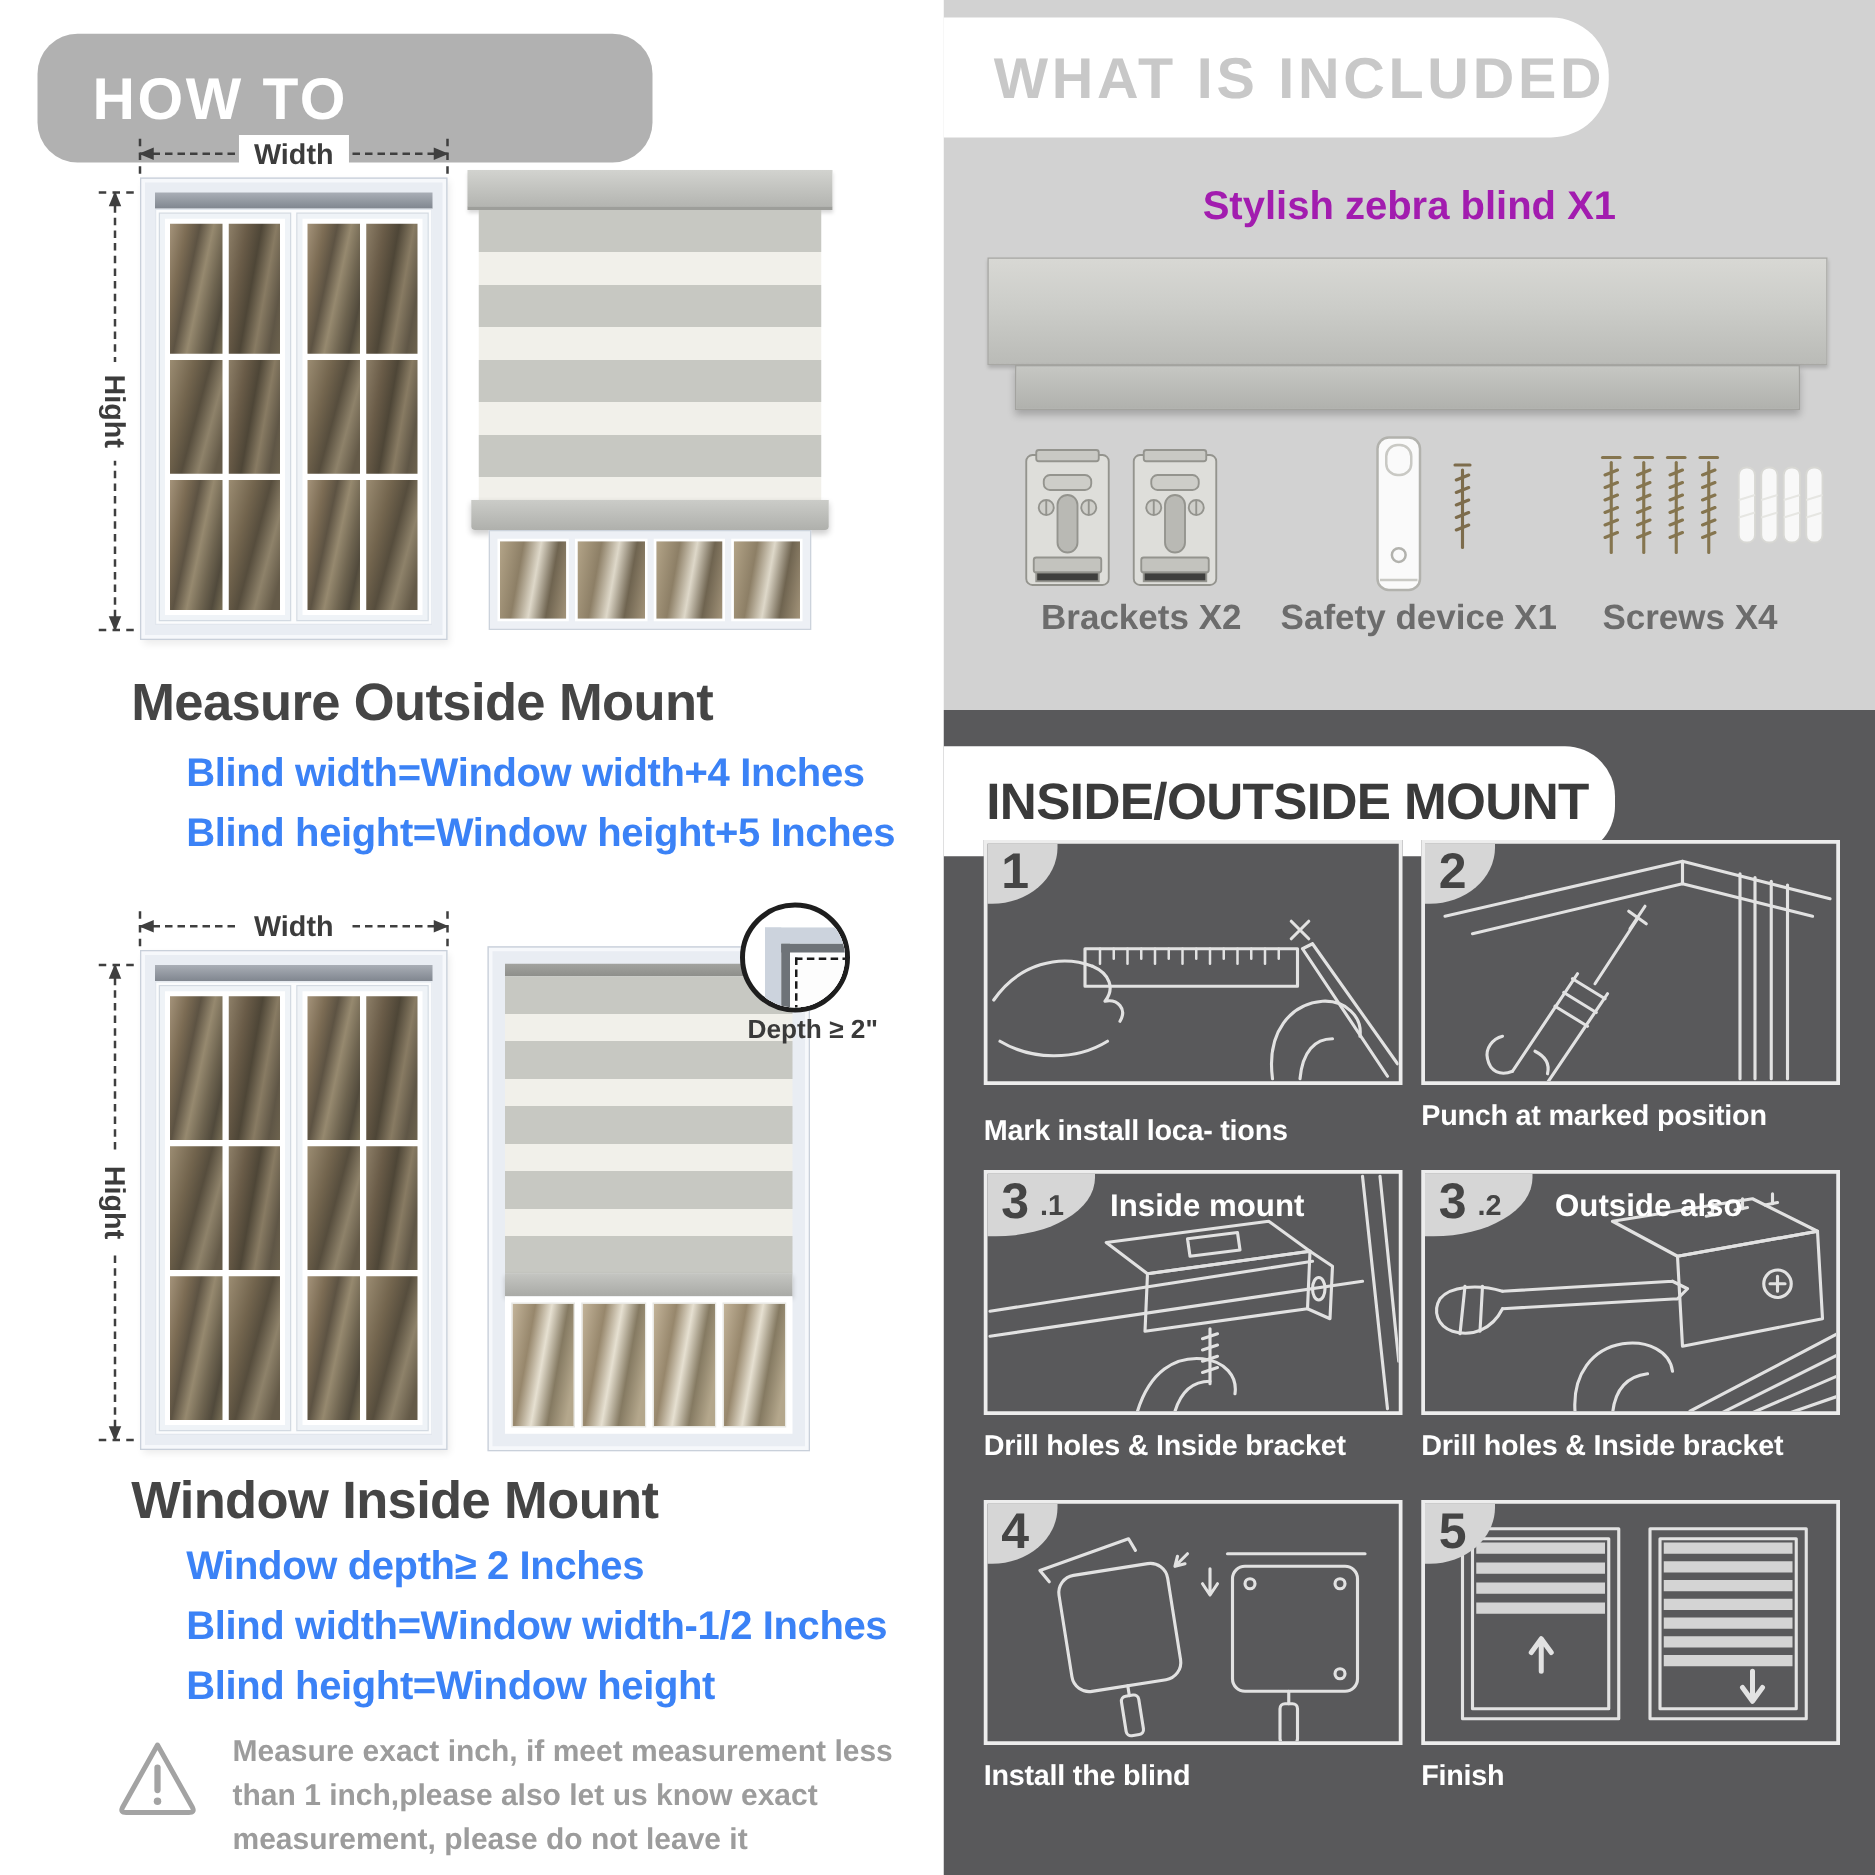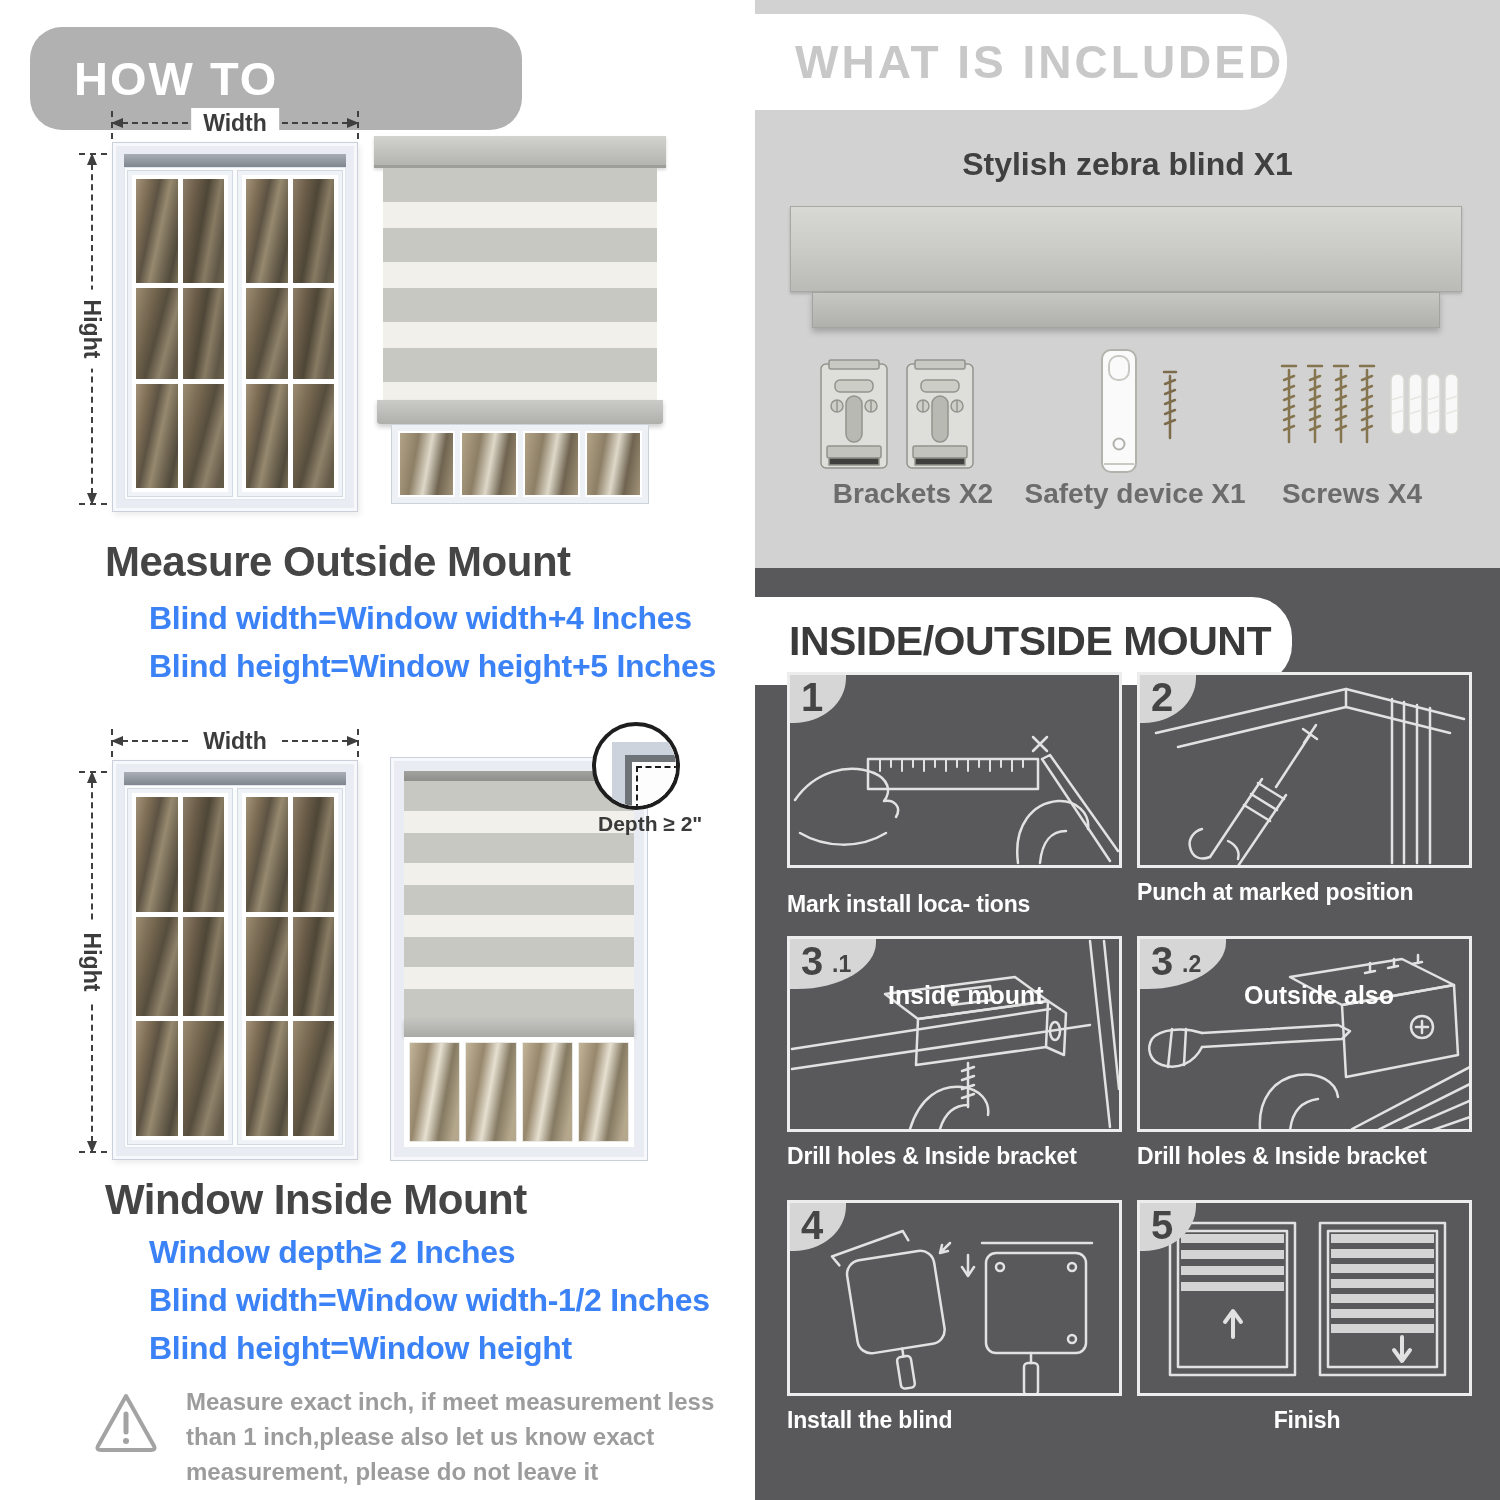--- a/index.html
+++ b/index.html
@@ -87,40 +87,40 @@
   .note-text { width:560px; font-size:24px; font-weight:600; color:#9c9c9c; line-height:1.46; }
 
   
   .sec-light { left:755px; top:0; width:745px; height:568px; background:#d2d2d2; }
   .sec-dark  { left:755px; top:568px; width:745px; height:932px; background:#59595b; }
 
   .incl-header { left:0; top:14px; width:532px; height:96px; background:#ffffff;
     border-radius:0 46px 46px 0; color:#c8c8c8; font-size:46px; font-weight:bold;
     letter-spacing:3px; line-height:96px; padding-left:40px; }
   .prod-lbl { left:0; top:146px; width:100%; text-align:center;
-    color:#404040; font-size:32px; font-weight:bold; }
+    color:#a21caf; font-size:32px; font-weight:bold; }
   .headrail { left:35px; top:206px; width:672px; height:86px;
     background:linear-gradient(180deg,#d8d8d4 0%,#cccdc9 45%,#babbb7 100%),
                repeating-linear-gradient(90deg,rgba(255,255,255,.06) 0 2px,rgba(0,0,0,.04) 2px 4px);
     border:1px solid #a8a8a4; box-shadow:0 2px 3px rgba(0,0,0,.18); }
   .headrail-lip { left:57px; top:292px; width:628px; height:36px;
     background:linear-gradient(180deg,#c6c7c3,#b0b1ad); border:1px solid #a3a39f;
     box-shadow:0 4px 6px rgba(0,0,0,.22); }
   .item-lbl { color:#6c6c6c; font-size:28px; font-weight:bold; text-align:center; }
 
   .mount-header { left:0; top:12px; width:537px; height:88px; background:#ffffff;
     border-radius:0 40px 40px 0; color:#3a3a3a; font-size:41px; font-weight:bold;
     letter-spacing:-0.5px; line-height:88px; padding-left:34px;margin-top:17px; }
   .panel { width:335px; height:196px; border:3px solid #ededed; background:#59595b; overflow:hidden; }
   .badge { position:absolute; left:-2px; top:-2px; width:58px; height:50px;
     background:#d6d6d6; border-radius:0 0 90% 0; }
   .badge.wide { width:88px; height:52px; }
   .badge .num { position:absolute; left:13px; top:-2px; color:#454545; font-size:40px; font-weight:bold; line-height:52px; }
   .badge .sub { position:absolute; left:44px; top:14px; color:#454545; font-size:23px; font-weight:bold; }
-  .panel-title { position:absolute; left:98px; top:12px; color:#fff; font-size:25px; font-weight:bold; white-space:nowrap;margin-top:30px; }
+  .panel-title { position:absolute; left:98px; top:12px; color:#fff; font-size:25px; font-weight:bold; white-space:nowrap; }
   .step-caption { width:340px; color:#ffffff; font-size:23px; font-weight:bold; white-space:nowrap; letter-spacing:-0.2px; }
   .lineart { position:absolute; left:0; top:0; }
 </style>
 </head>
 <body>
 
 <div id="canvas">
 
   <div class="abs left-header">HOW TO MEASURE</div>
 
@@ -513,16 +513,16 @@
           <rect x="191" y="121" width="103" height="9"></rect>
         </g>
         <g stroke-width="4">
           <path d="M262,134 L262,156 M254,147 L262,158 L270,147"></path>
         </g>
       </svg>
       <div class="badge">
         <span class="num">5</span>
       </div>
     </div>
-    <div class="abs step-caption" style="left:382px; top:839px;text-align:center;">Finish</div>
+    <div class="abs step-caption" style="left:382px; top:839px;">Finish</div>
   </div>
 
 </div>
 
 </body></html>

